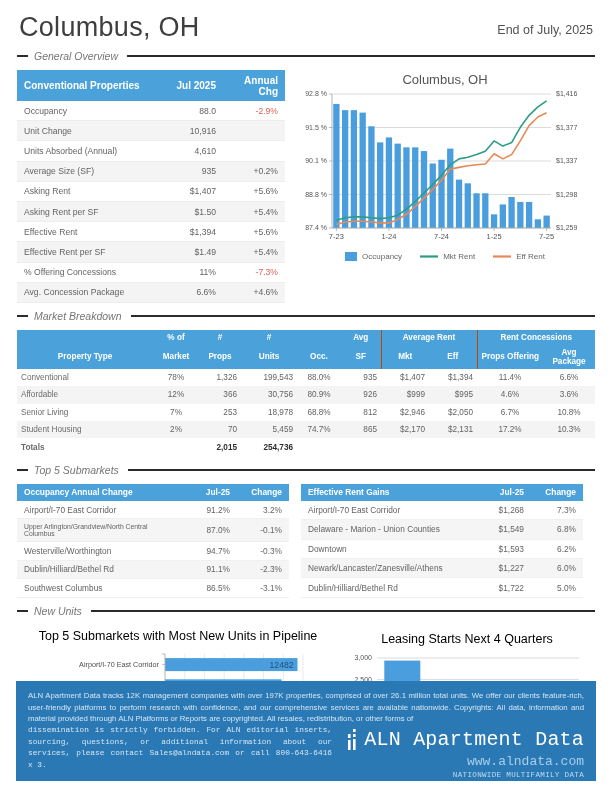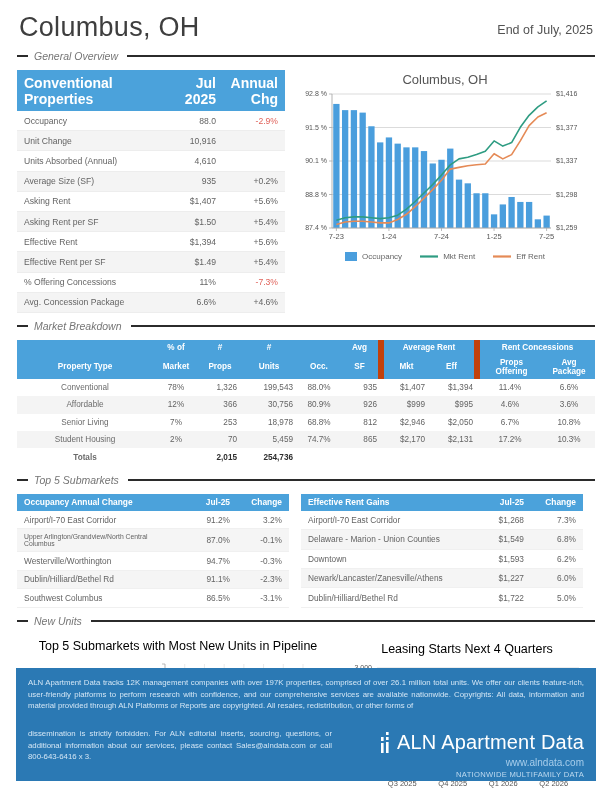--- a/index.html
+++ b/index.html
@@ -23,21 +23,21 @@
   .section-rule .line { flex:1; height:2px; background:var(--rule-dark); }
 
   
   table { border-collapse:collapse; table-layout:fixed; }
   th { background:var(--table-header-blue); color:#fff; font-weight:bold; }
   td { color:#636363; }
 
   
   .go-row { display:flex; gap:10px; align-items:flex-start; }
   .go-table { width:268px; font-size:8.6px; flex:none; }
-  .go-table th { padding:4.5px 7px; font-size:14px; }
+  .go-table th { padding:4.5px 7px; font-size:10px; }
   .go-table th:first-child { text-align:left; width:146px; }
   .go-table th:nth-child(2) { text-align:right; width:60px; }
   .go-table th:nth-child(3) { text-align:right; width:62px; }
   .go-table td { padding:4.6px 7px; border-bottom:1px solid #ededed; }
   .go-table td.num { text-align:right; }
   .go-table tr:nth-child(even) td { background:#f4f4f4; }
   .neg { color:var(--negative-red); }
 
   
   .chart-card { flex:1; padding-top:2px; }
@@ -45,22 +45,22 @@
   .tick { font-size:7px; fill:#555; }
   .xtick { font-size:7.5px; fill:#555; }
   .legend { display:flex; justify-content:center; gap:18px; margin-top:3px; font-size:8px; color:#666; }
   .legend-item { display:flex; align-items:center; gap:5px; }
 
   
   .mb-table { width:578px; font-size:8.2px; margin-top:6px; }
   .mb-table th { padding:3px 4px; font-size:8.2px; }
   .mb-table td { padding:4.2px 4px; }
   .mb-table tr:nth-child(even) td { background:#f4f4f4; }
-  .sep { border-left:6px solid #c2410c; }
-  .c-l { text-align:center; } .c-c { text-align:center; } .c-r { text-align:right; }
+  .sep { border-left:1px solid #c2410c; }
+  .c-l { text-align:left; } .c-c { text-align:center; } .c-r { text-align:right; }
   .mb-table td.c-l { color:#6b6b6b; }
   .totals td { font-weight:bold; color:#2e2e2e; background:#fff !important; padding-top:5px; }
 
   
   .sub-row { display:flex; gap:12px; }
   .sub-table { font-size:8.3px; }
   .sub-table th { padding:3.6px 7px; font-size:8.4px; }
   .sub-table th.t { text-align:left; }
   .sub-table th.r { text-align:right; width:52px; }
   .sub-table td { padding:3.8px 7px; border-bottom:1px solid #f0f0f0; }
@@ -76,25 +76,25 @@
   .nu-right { width:256px; margin-left:auto; padding-top:3px; }
   .nu-title { text-align:center; font-size:12.5px; color:#000000; margin:4px 0 6px 0; }
 
   
   .footer {
     position:absolute; left:16px; right:16px; bottom:11px;
     background:var(--footer-blue); color:#d3e6f5;
     padding:9px 12px 2px 12px;
   }
   .footer p { margin:0; font-size:7.8px; line-height:1.5; text-align:justify; }
-  .footer-bottom { display:flex; margin-top:16px; }
+  .footer-bottom { display:flex; margin-top:0;font-family:Liberation Mono, monospace; }
   .footer-textcol { flex:1; padding-right:14px; }
   .footer-brand { width:238px; text-align:right; padding-top:3px; }
   .logo-row { display:flex; align-items:center; justify-content:flex-end; gap:3px; color:#fff; font-size:20px; letter-spacing:0.2px; white-space:nowrap; }
-  .site { font-size:10px; color:#a6cdeb; margin-top:3px; }
+  .site { font-size:13px; color:#a6cdeb; margin-top:3px; }
   .tagline { font-size:7.6px; color:#bedaf0; margin-top:2px; letter-spacing:0.3px; }
 </style>
 </head>
 <body>
 
 <div class="page">
 
   <div class="header">
     <div class="title">Columbus, OH</div>
     <div class="date">End of July, 2025</div>

